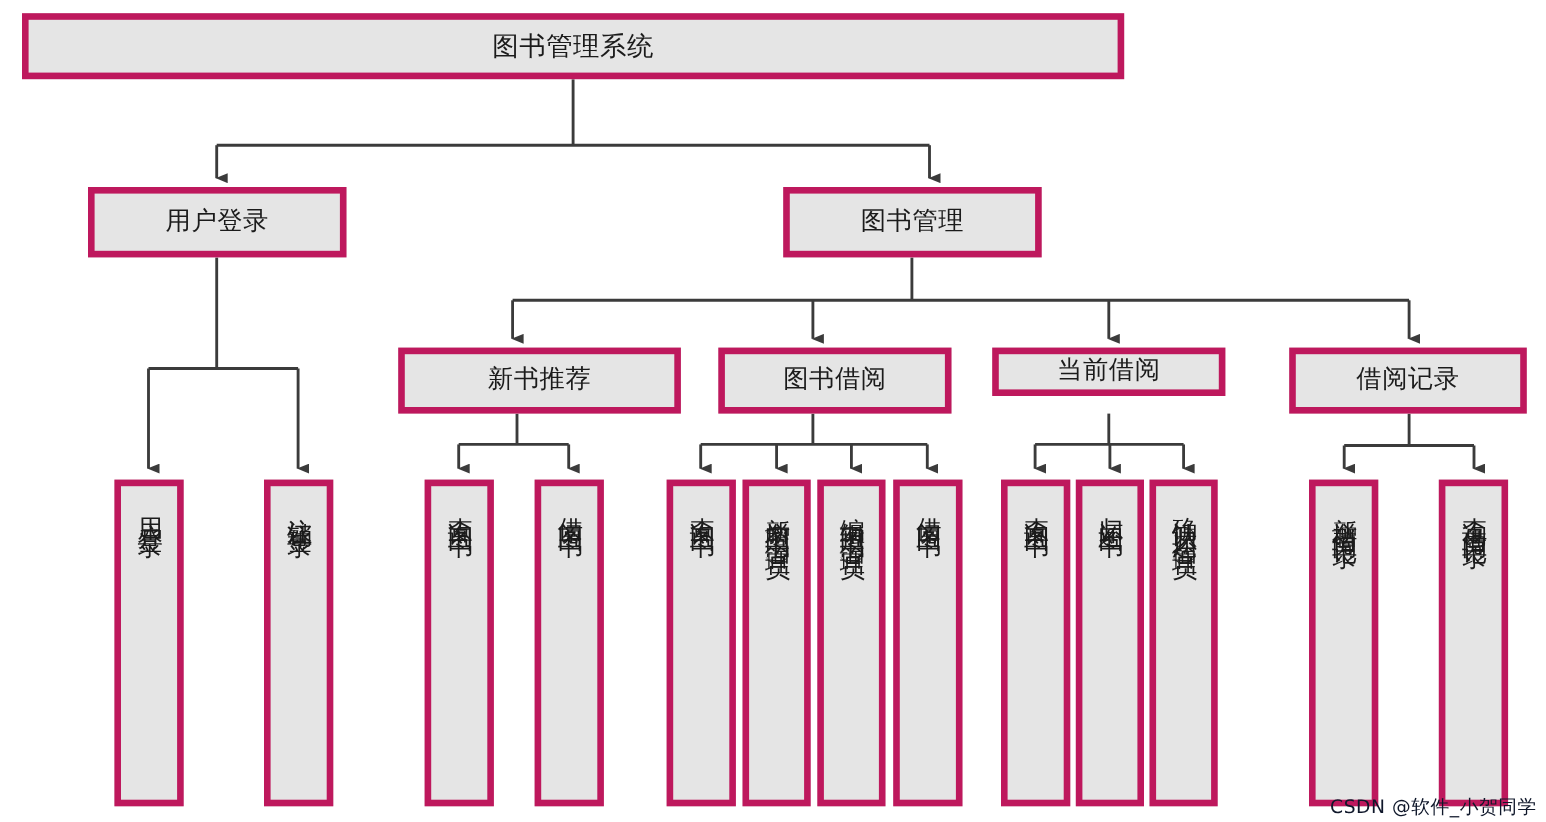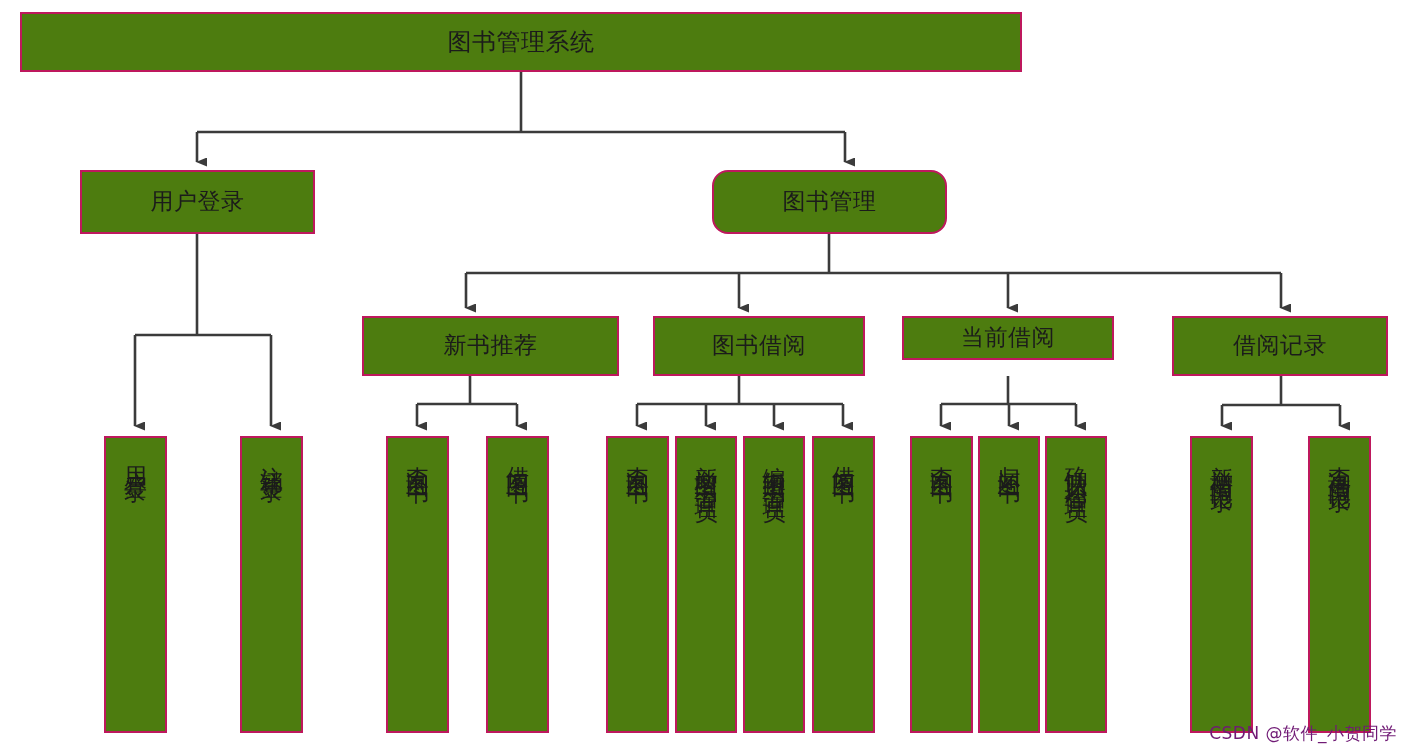--- a/index.html
+++ b/index.html
@@ -22,22 +22,22 @@
     position: absolute;
     left: 0;
     top: 0;
     width: 1405px;
     height: 747px;
     pointer-events: none;
   }
   .node {
     position: absolute;
     box-sizing: border-box;
-    background: #4d7c0f;
-    border: 2px solid #be185d;
+    background: #e5e5e5;
+    border: 6px solid #be185d;
     display: flex;
     align-items: center;
     justify-content: center;
     color: #1b1b1b;
   }
   .node-label {
     display: block;
     text-align: center;
     line-height: 1.18;
     color: #1b1b1b;
@@ -63,21 +63,21 @@
     font-size: 23px;
     letter-spacing: 5px;
     line-height: 1;
     white-space: nowrap;
   }
   #watermark {
     position: absolute;
     right: 8px;
     bottom: 2px;
     font-size: 17px;
-    color: #701a75;
+    color: #0f172a;
     white-space: nowrap;
     letter-spacing: 0.5px;
   }
 </style>
 </head>
 <body>
 
 <div id="diagram-root">
 
   <svg id="edge-layer" viewBox="0 0 1405 747" xmlns="http://www.w3.org/2000/svg">
@@ -131,21 +131,21 @@
   </svg>
 
   <div class="node horiz root" style="left:20px; top:12px; width:1002px; height:60px;">
     <span class="node-label">图书管理系统</span>
   </div>
 
   <div class="node horiz" style="left:80px; top:170px; width:235px; height:64px;">
     <span class="node-label">用户登录</span>
   </div>
 
-  <div class="node horiz" style="left:712px; top:170px; width:235px; height:64px;border-radius:16px;">
+  <div class="node horiz" style="left:712px; top:170px; width:235px; height:64px;">
     <span class="node-label">图书管理</span>
   </div>
 
   <div class="node horiz" style="left:362px; top:316px; width:257px; height:60px;">
     <span class="node-label">新书推荐</span>
   </div>
 
   <div class="node horiz" style="left:633px; top:316px; width:212px; height:60px;margin-left:20px;">
     <span class="node-label">图书借阅</span>
   </div>

